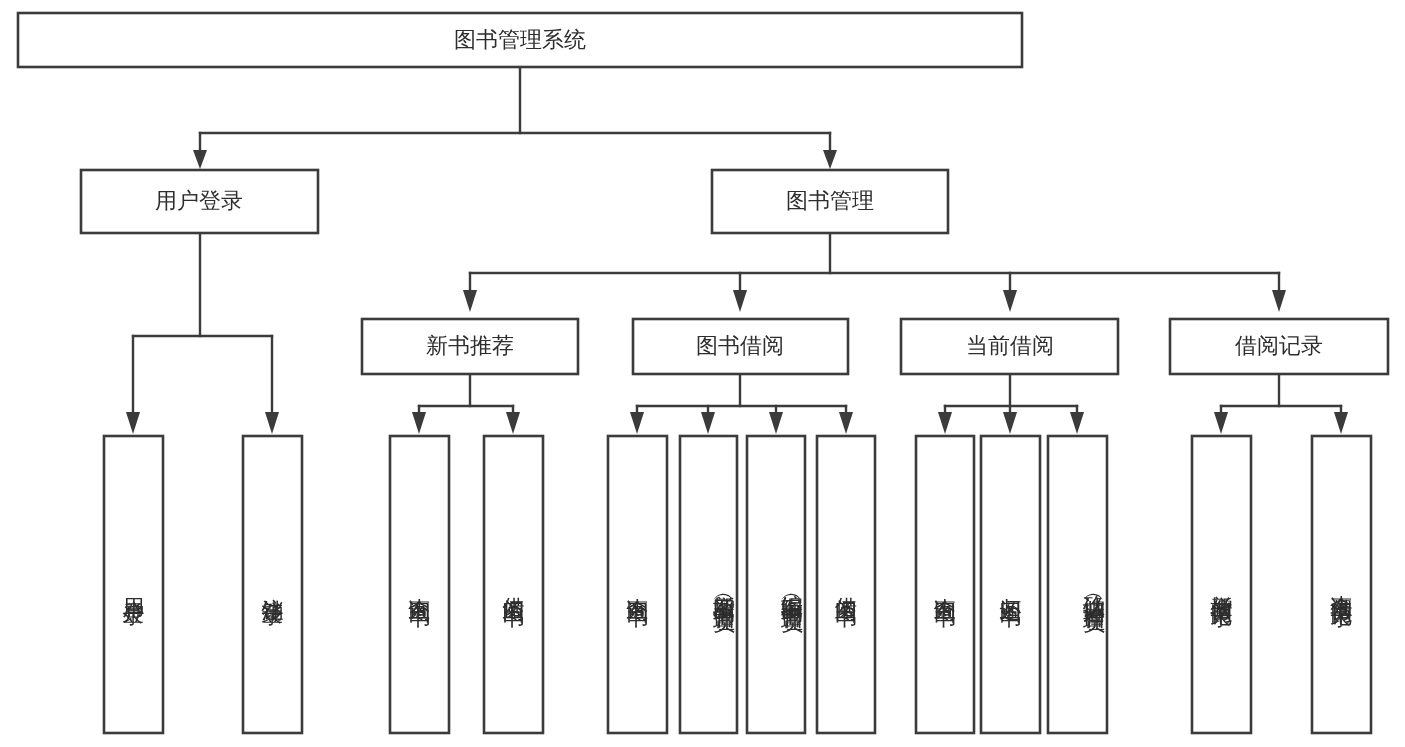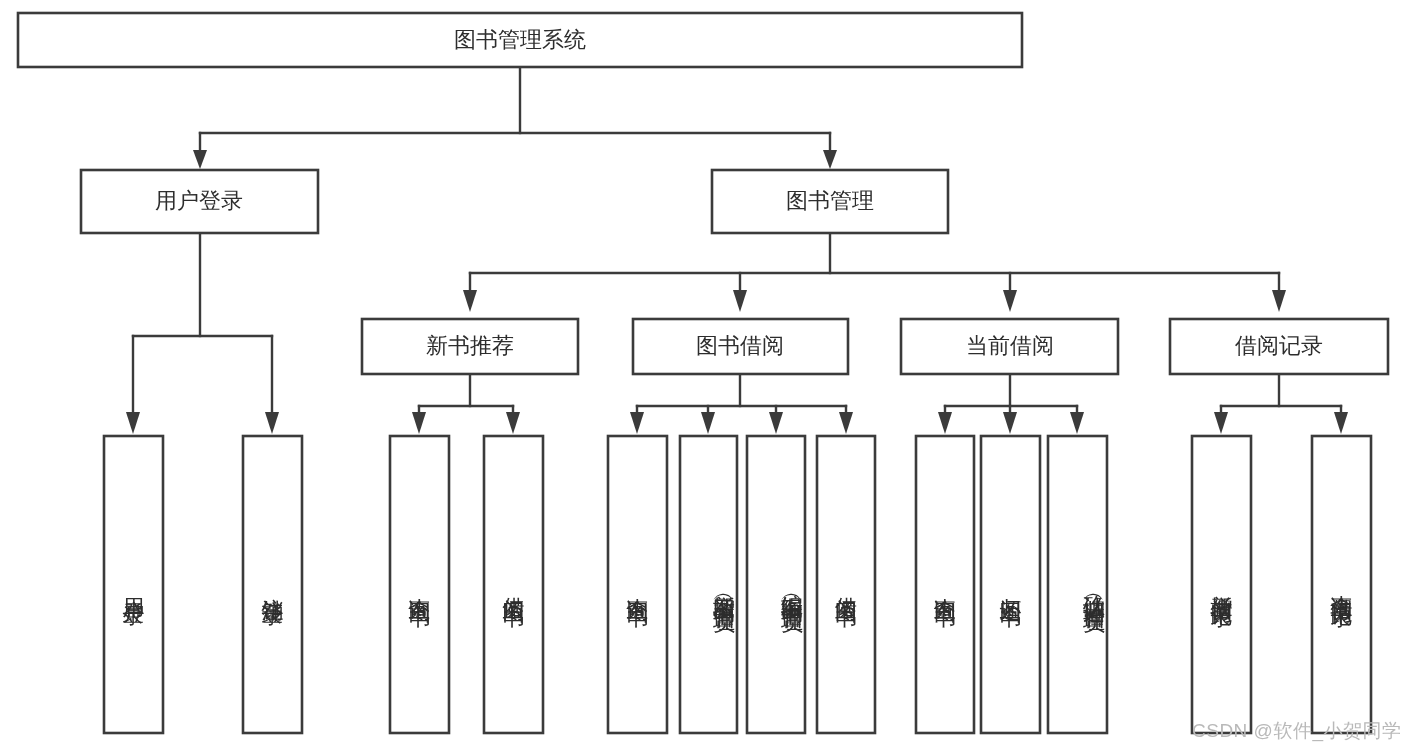--- a/index.html
+++ b/index.html
@@ -208,15 +208,14 @@
   <div class="leaf-label" style="left:747px; top:444px; width:58px; height:289px;">编辑图书（管理员）</div>
   <div class="leaf-label centered" style="left:817px; top:436px; width:58px; height:297px;">借阅图书</div>
 
   <div class="leaf-label centered" style="left:916px; top:436px; width:58px; height:297px;">查询图书</div>
   <div class="leaf-label centered" style="left:981px; top:436px; width:59px; height:297px;">归还图书</div>
   <div class="leaf-label" style="left:1048px; top:444px; width:59px; height:289px;">确认归还（管理员）</div>
 
   <div class="leaf-label centered" style="left:1192px; top:436px; width:59px; height:297px;">新增借阅记录</div>
   <div class="leaf-label centered" style="left:1312px; top:436px; width:59px; height:297px;">查询借阅记录</div>
 
-  <div class="watermark" style="left:1192px; top:718px;">CSDN @软件_小贺同学</div>
 
 </div>
 
 </body></html>

